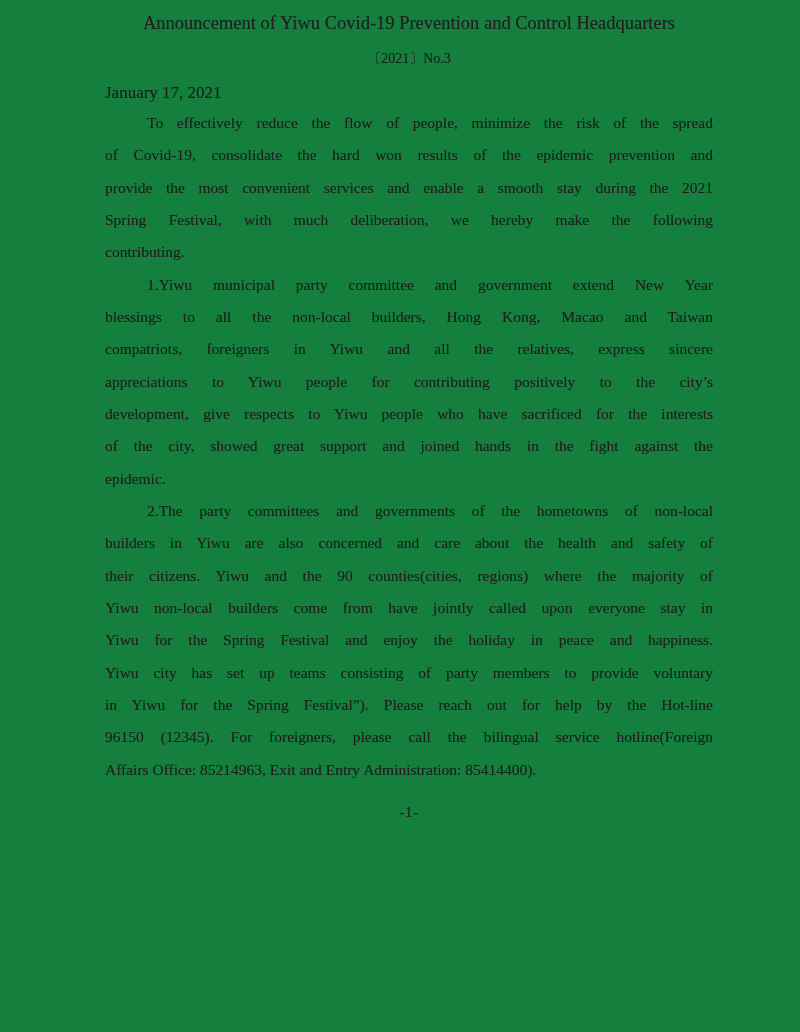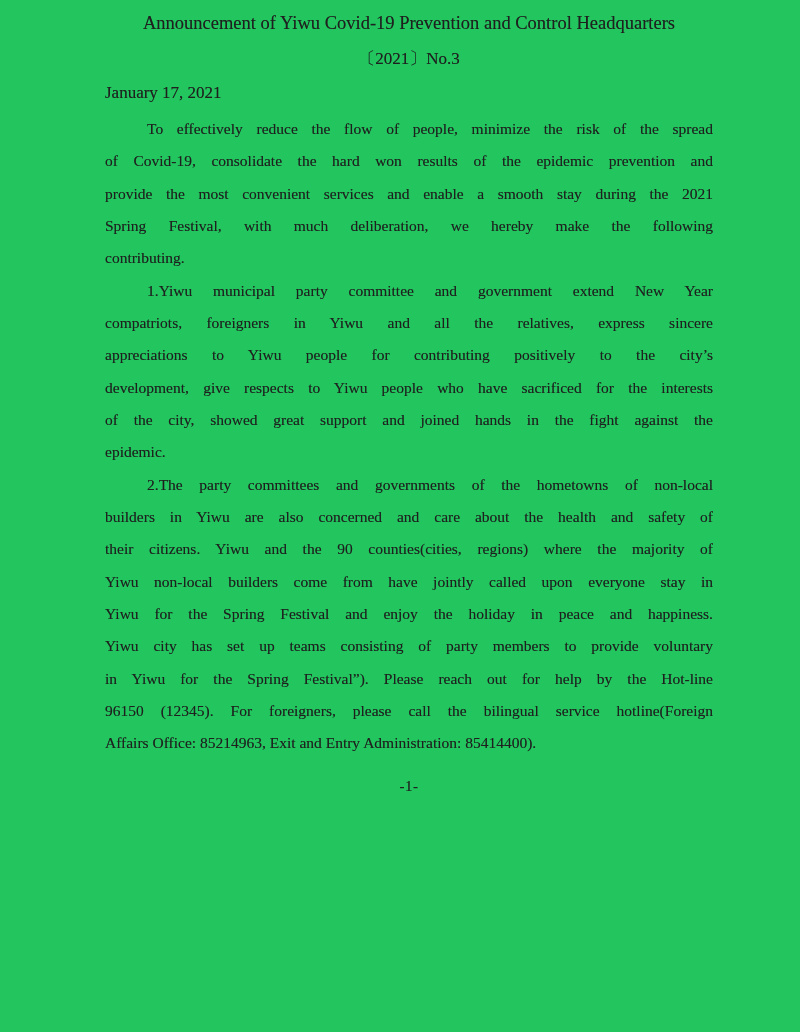--- a/index.html
+++ b/index.html
@@ -4,21 +4,21 @@
 <style>
   html, body {
     margin: 0;
     padding: 0;
     background: #ffffff;
   }
   .page {
     position: relative;
     width: 800px;
     height: 1032px;
-    background: #22c55e;
+    background: #15803d;
     font-family: "Liberation Serif", "DejaVu Serif", serif;
     color: #1f1f1f;
     overflow: hidden;
   }
   .content {
     width: 608px;
     margin-left: 105px;
   }
   .doc-title {
     margin-top: 11px;
@@ -26,34 +26,34 @@
     line-height: 24px;
     font-size: 18.5px;
     text-align: center;
     text-shadow: 0 0 0.6px rgba(25,25,25,0.45);
     white-space: nowrap;
   }
   .doc-number {
     margin-top: 12px;
     height: 24px;
     line-height: 24px;
-    font-size: 17px;
+    font-size: 14px;
     text-align: center;
     text-shadow: 0 0 0.6px rgba(25,25,25,0.45);
   }
   .doc-date {
     margin-top: 10px;
     height: 24px;
     line-height: 24px;
     font-size: 17px;
     text-align: left;
     text-shadow: 0 0 0.6px rgba(25,25,25,0.45);
   }
   .body-text {
-    margin-top: 8px;
+    margin-top: 2px;
     font-size: 15.5px;
   }
   .line {
     height: 32.33px;
     line-height: 32.33px;
     text-align: justify;
     text-align-last: justify;
     overflow: hidden;
     text-shadow: 0 0 0.6px rgba(25,25,25,0.45);
   }
@@ -84,20 +84,21 @@
     <div class="body-text">
       <div class="paragraph">
           <div class="line first">To effectively reduce the flow of people, minimize the risk of the spread</div>
           <div class="line">of Covid-19, consolidate the hard won results of the epidemic prevention and</div>
           <div class="line">provide the most convenient services and enable a smooth stay during the 2021</div>
           <div class="line">Spring Festival, with much deliberation, we hereby make the following</div>
           <div class="line last">contributing.</div>
         </div>
       <div class="paragraph">
           <div class="line first">1.Yiwu municipal party committee and government extend New Year</div>
+          <div class="line">blessings to all the non-local builders, Hong Kong, Macao and Taiwan</div>
           <div class="line">compatriots, foreigners in Yiwu and all the relatives, express sincere</div>
           <div class="line">appreciations to Yiwu people for contributing positively to the city’s</div>
           <div class="line">development, give respects to Yiwu people who have sacrificed for the interests</div>
           <div class="line">of the city, showed great support and joined hands in the fight against the</div>
           <div class="line last">epidemic.</div>
         </div>
       <div class="paragraph">
           <div class="line first">2.The party committees and governments of the hometowns of non-local</div>
           <div class="line">builders in Yiwu are also concerned and care about the health and safety of</div>
           <div class="line">their citizens. Yiwu and the 90 counties(cities, regions) where the majority of</div>

